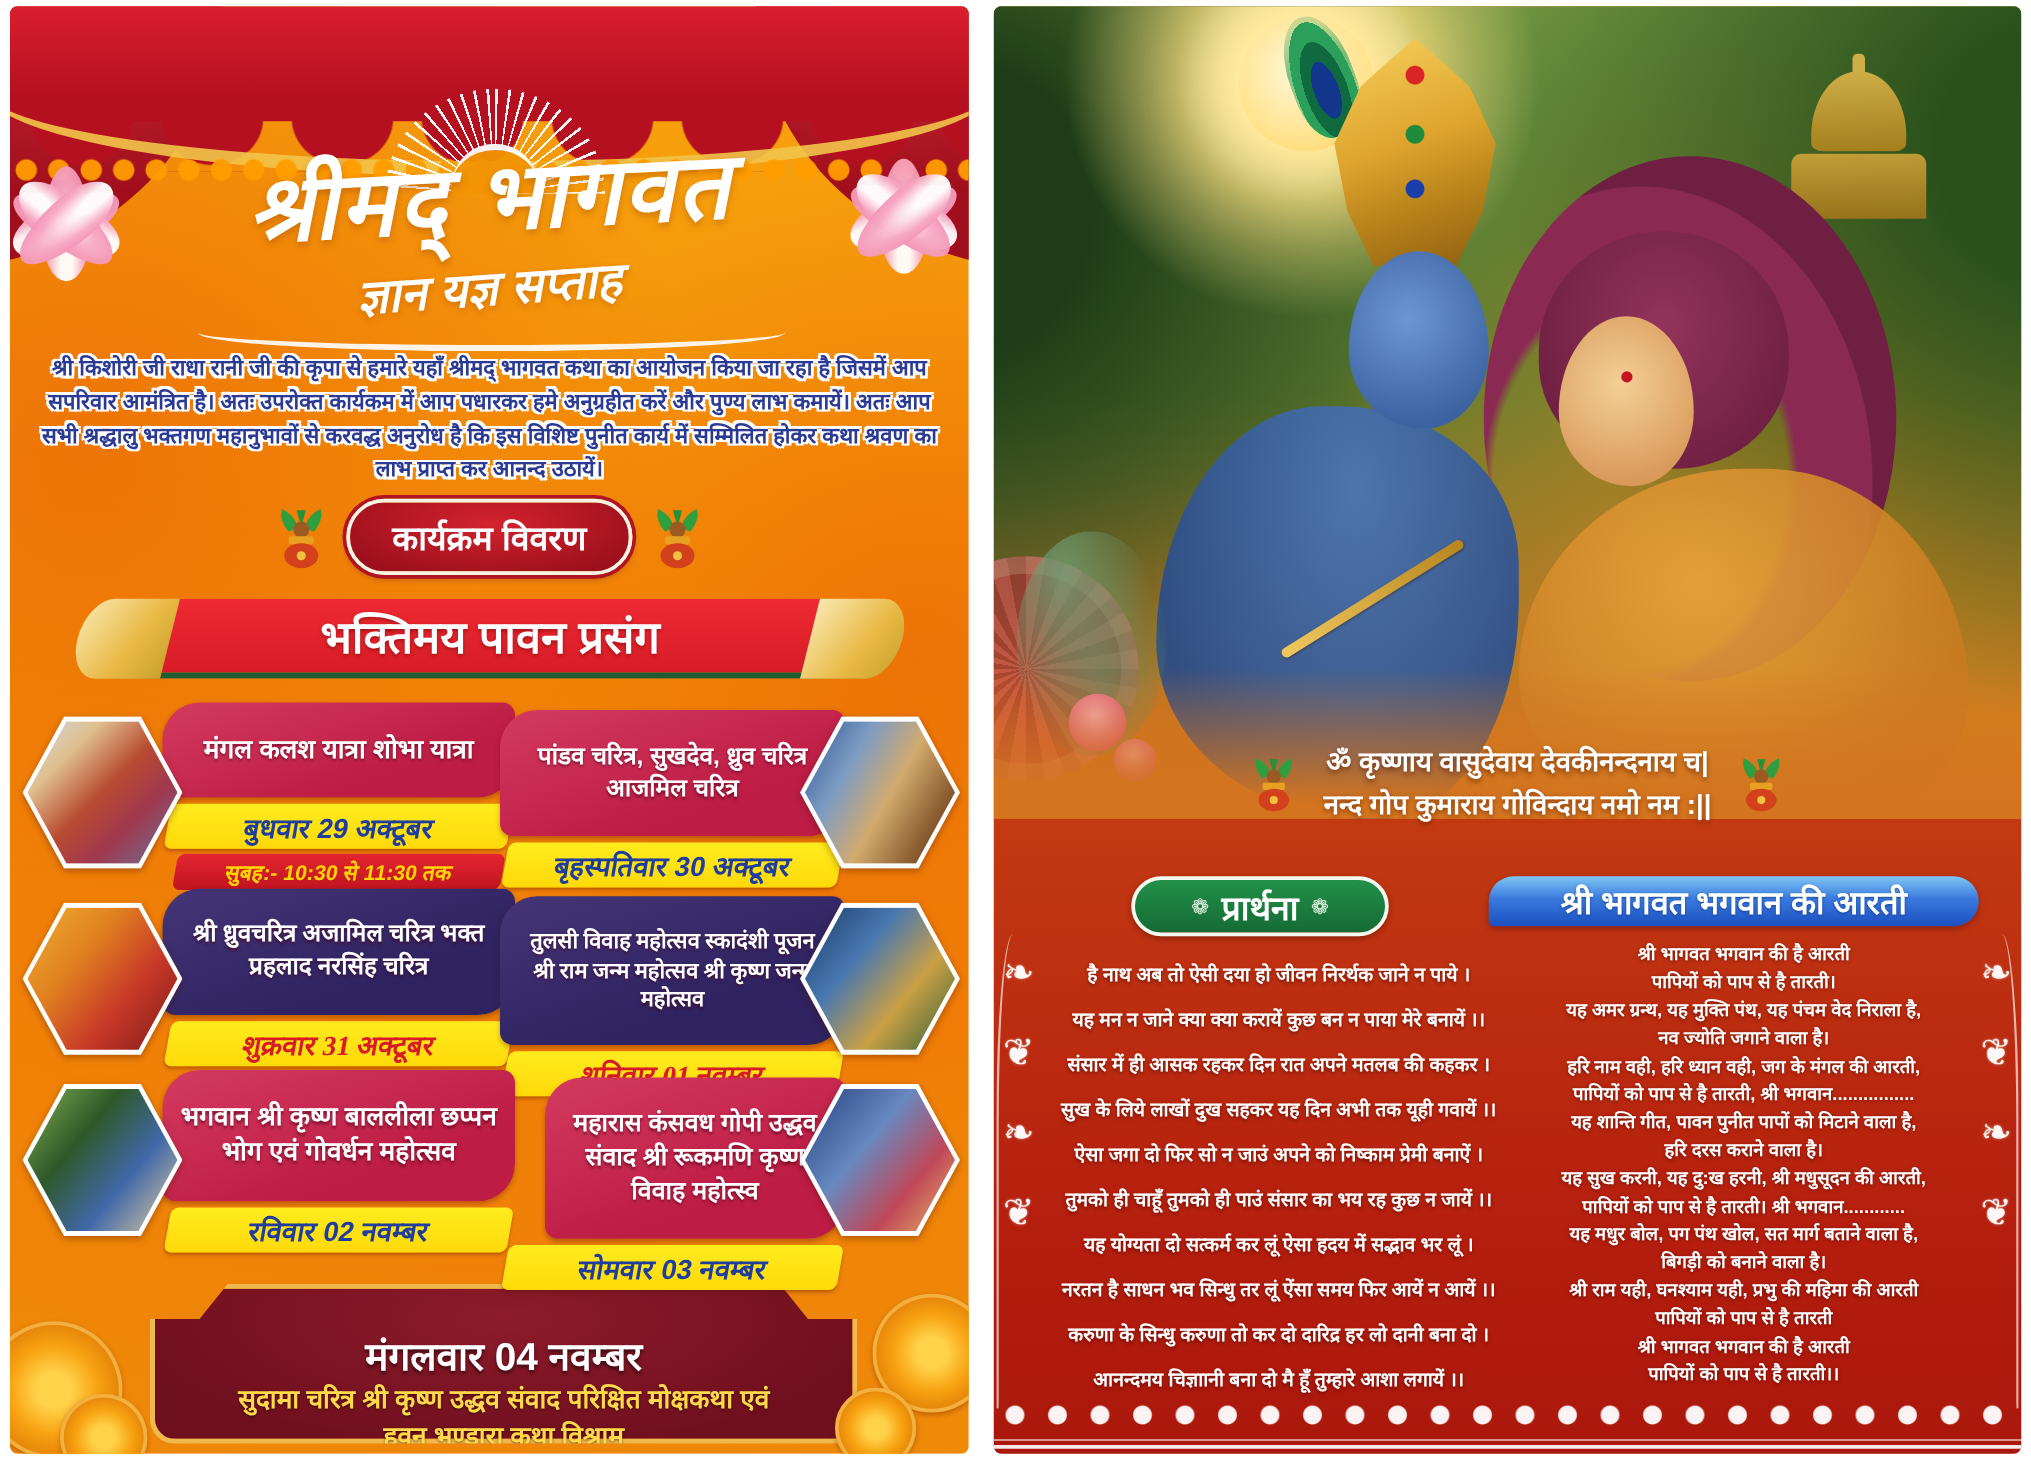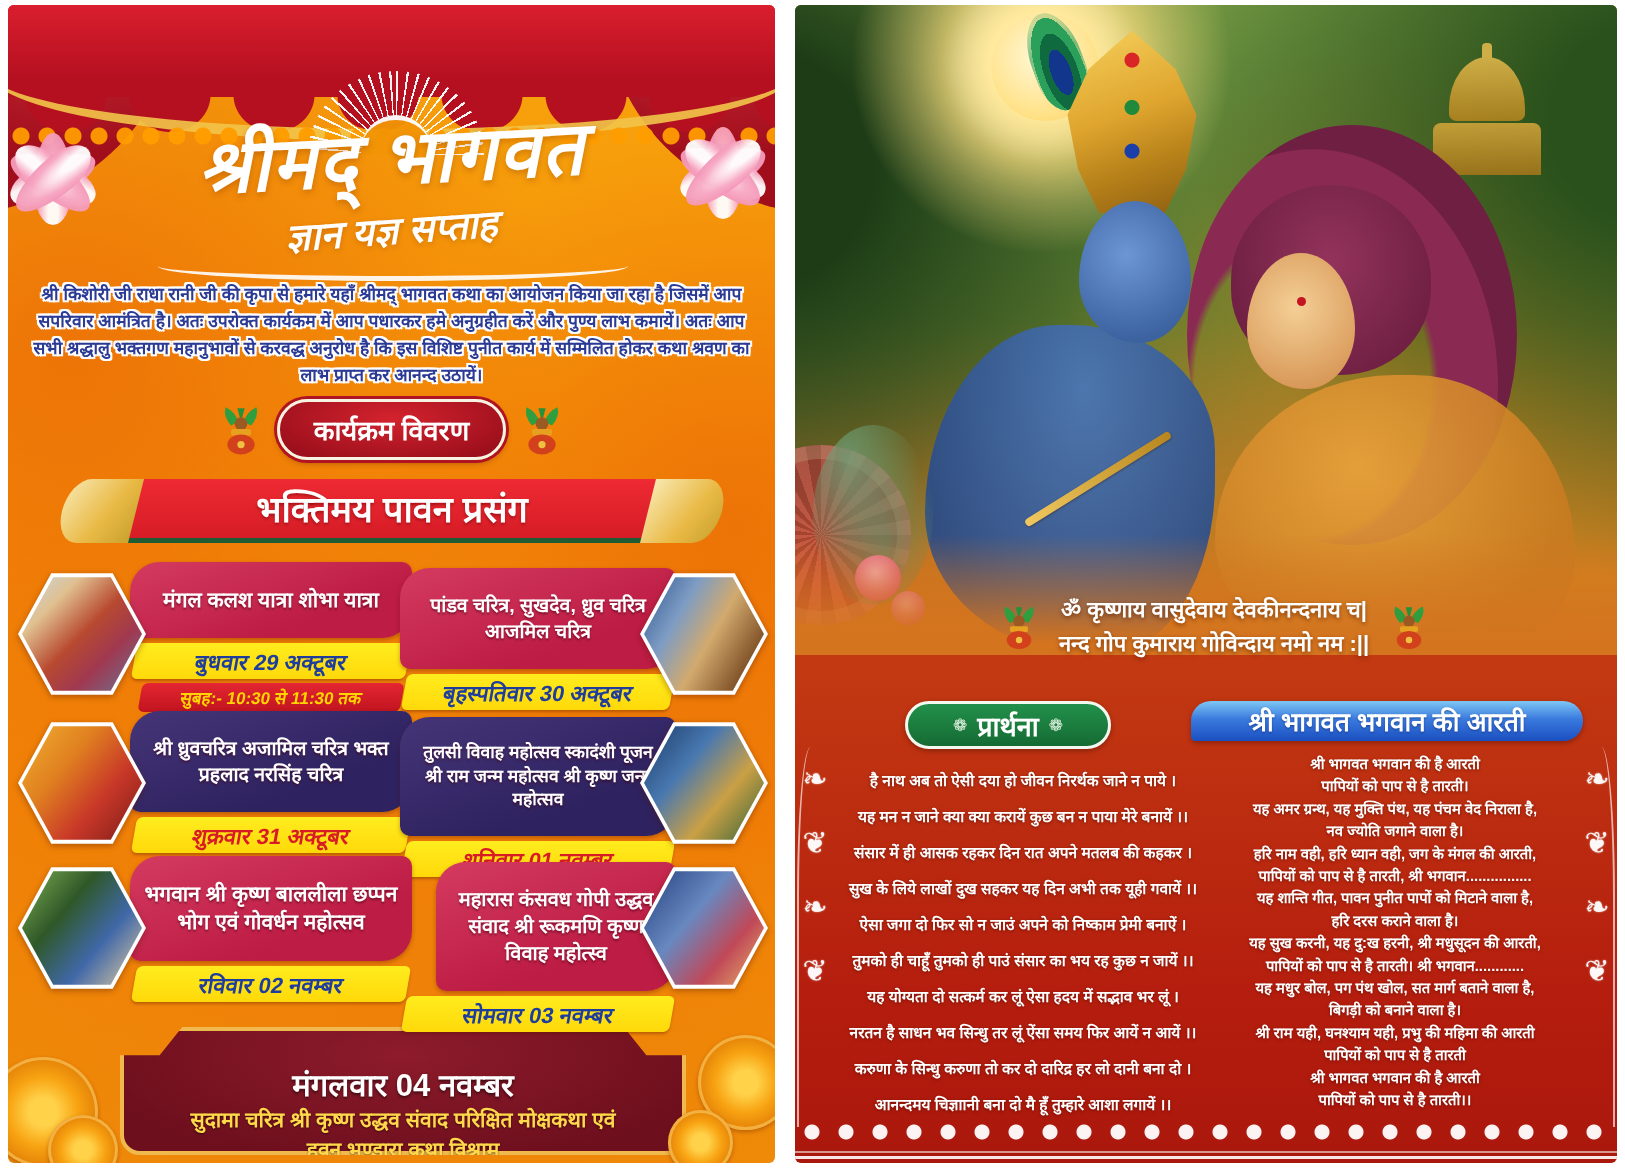--- a/index.html
+++ b/index.html
@@ -66,21 +66,21 @@
     background:linear-gradient(180deg,#ee2a33,#d61c26); border-bottom:5px solid #1f5c33;
     border-radius:8px 30px 8px 30px; display:flex; align-items:center; justify-content:center; }
   .section-banner::before, .section-banner::after { content:""; position:absolute; top:0; bottom:-5px; width:74px;
     background:linear-gradient(120deg,#f8e7ae,#e9b945 60%,#caa22f); z-index:0; }
   .section-banner::before { left:-26px; border-radius:60% 0 0 60%/100% 0 0 100%; transform:skewX(-14deg); }
   .section-banner::after { right:-26px; border-radius:0 60% 60% 0/0 100% 100% 0; transform:skewX(-14deg); }
   .section-banner span { position:relative; z-index:1; color:#fff; font-size:36px; font-weight:bold;
     text-shadow:0 2px 3px rgba(100,0,0,.45); }
 
   .sched-row { position:absolute; left:0; width:767px; height:145px; }
-  .row0 { top:555px; } .row1 { top:704px; } .row2 { top:849px; }
+  .row0 { top:555px; } .row1 { top:704px;font-family:Liberation Serif, serif; } .row2 { top:849px; }
 
   .hexa { position:absolute; width:128px; height:124px; z-index:3; filter:drop-shadow(0 2px 3px rgba(80,20,0,.4)); }
   .hexa .hx-outer { width:100%; height:100%; background:#ffffff;
     clip-path:polygon(26% 1%, 74% 1%, 100% 50%, 74% 99%, 26% 99%, 0% 50%); }
   .hexa .hx-inner { position:absolute; left:4px; top:4px; right:4px; bottom:4px;
     clip-path:polygon(26% 1%, 74% 1%, 100% 50%, 74% 99%, 26% 99%, 0% 50%); }
   .hexa.hl { left:10px; top:12px; } .hexa.hr { left:632px; top:12px; }
   .ph-r0l { background:linear-gradient(135deg,#c8d8e8 0%,#e0c090 25%,#b84a30 50%,#a03850 70%,#687898 100%); }
   .ph-r0r { background:linear-gradient(120deg,#30568e 0%,#7d9cc4 30%,#d2aa6e 55%,#8a5c30 80%,#503018 100%); }
   .ph-r1l { background:linear-gradient(130deg,#f0b030 0%,#e08020 35%,#c83828 65%,#7a1a18 100%); }

